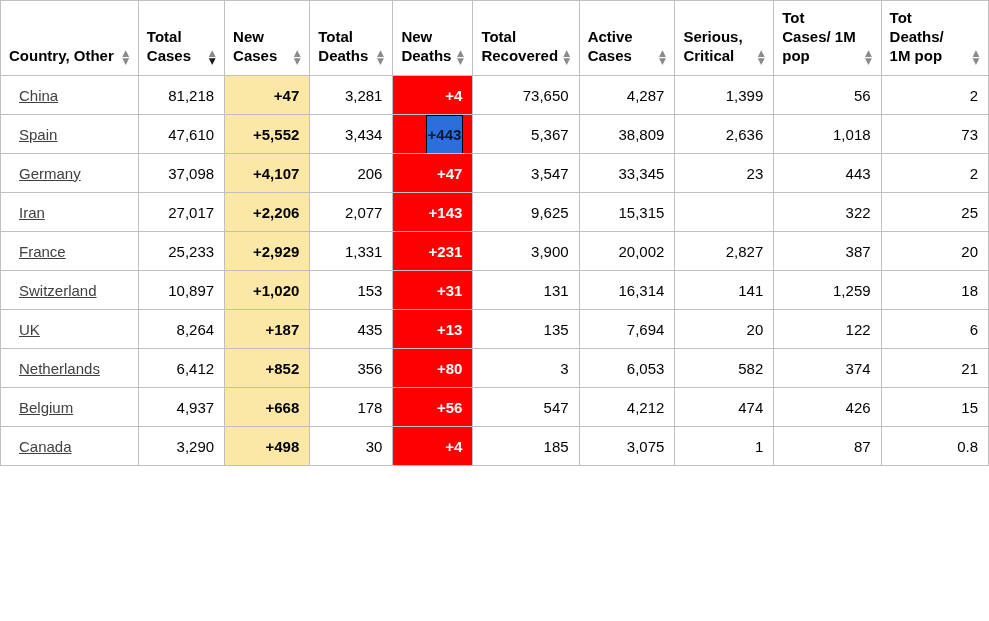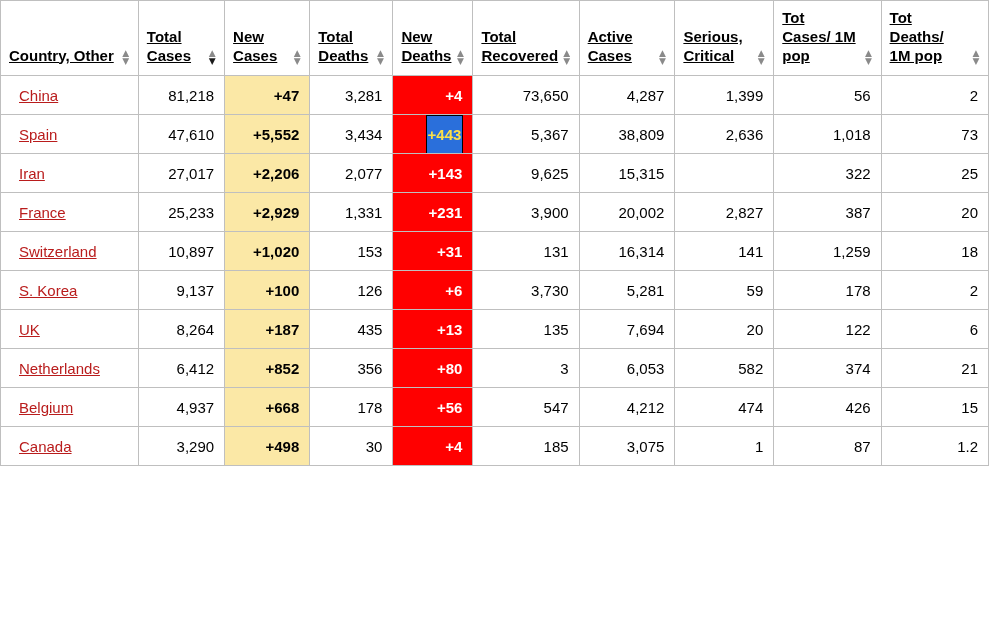--- a/index.html
+++ b/index.html
@@ -43,21 +43,20 @@
     font-weight: bold;
     font-size: 15px;
     vertical-align: bottom;
     padding: 8px 8px 10px 8px;
     height: 52px;
     box-sizing: border-box;
     position: relative;
     text-align: left;
     line-height: 1.25;
     color: #000;
-    text-decoration: underline;
   }
   table.stats thead th .hdr-inner {
     display: block;
     padding-right: 16px;
   }
   .sort-ico {
     position: absolute;
     right: 6px;
     bottom: 10px;
     width: 12px;
@@ -83,37 +82,37 @@
     text-align: right;
     font-size: 15px;
     white-space: nowrap;
     overflow: hidden;
   }
   table.stats tbody td.country {
     text-align: left;
     padding-left: 18px;
   }
   table.stats tbody td.country a {
-    color: #b91c1c;
+    color: #404040;
     text-decoration: underline;
     font-size: 15px;
     cursor: pointer;
   }
   td.newcases {
     background: #fbe8a6;
     font-weight: bold;
   }
   td.newdeaths {
     background: #ff0000;
     color: #ffffff;
     font-weight: bold;
   }
   td.newdeaths .sel {
     background: #2a6fdb;
-    color: #fde047;
+    color: #0f172a;
     padding: 10px 1px;
     outline: 1px solid #000;
   }
 </style>
 </head>
 <body>
 
 <div id="table-wrap">
   <table class="stats">
     <colgroup>
@@ -221,20 +220,32 @@
           <td class="newcases">+5,552</td>
           <td>3,434</td>
           <td class="newdeaths"><span class="sel">+443</span></td>
           <td>5,367</td>
           <td>38,809</td>
           <td>2,636</td>
           <td>1,018</td>
           <td>73</td>
         </tr>
         <tr>
+          <td class="country"><a>Germany</a></td>
+          <td>37,098</td>
+          <td class="newcases">+4,107</td>
+          <td>206</td>
+          <td class="newdeaths">+47</td>
+          <td>3,547</td>
+          <td>33,345</td>
+          <td>23</td>
+          <td>443</td>
+          <td>2</td>
+        </tr>
+        <tr>
           <td class="country"><a>Iran</a></td>
           <td>27,017</td>
           <td class="newcases">+2,206</td>
           <td>2,077</td>
           <td class="newdeaths">+143</td>
           <td>9,625</td>
           <td>15,315</td>
           <td></td>
           <td>322</td>
           <td>25</td>
@@ -257,32 +268,20 @@
           <td class="newcases">+1,020</td>
           <td>153</td>
           <td class="newdeaths">+31</td>
           <td>131</td>
           <td>16,314</td>
           <td>141</td>
           <td>1,259</td>
           <td>18</td>
         </tr>
         <tr>
-          <td class="country"><a>S. Korea</a></td>
-          <td>9,137</td>
-          <td class="newcases">+100</td>
-          <td>126</td>
-          <td class="newdeaths">+6</td>
-          <td>3,730</td>
-          <td>5,281</td>
-          <td>59</td>
-          <td>178</td>
-          <td>2</td>
-        </tr>
-        <tr>
           <td class="country"><a>UK</a></td>
           <td>8,264</td>
           <td class="newcases">+187</td>
           <td>435</td>
           <td class="newdeaths">+13</td>
           <td>135</td>
           <td>7,694</td>
           <td>20</td>
           <td>122</td>
           <td>6</td>
@@ -314,17 +313,17 @@
         <tr>
           <td class="country"><a>Canada</a></td>
           <td>3,290</td>
           <td class="newcases">+498</td>
           <td>30</td>
           <td class="newdeaths">+4</td>
           <td>185</td>
           <td>3,075</td>
           <td>1</td>
           <td>87</td>
-          <td>1.2</td>
+          <td>0.8</td>
         </tr>
       </tbody>
   </table>
 </div>
 
 </body></html>

